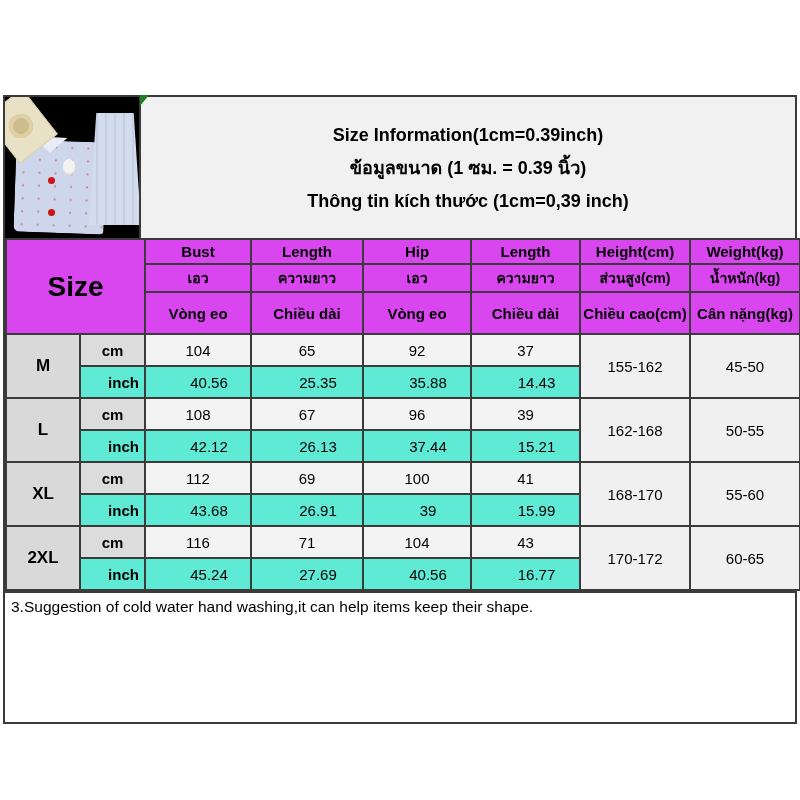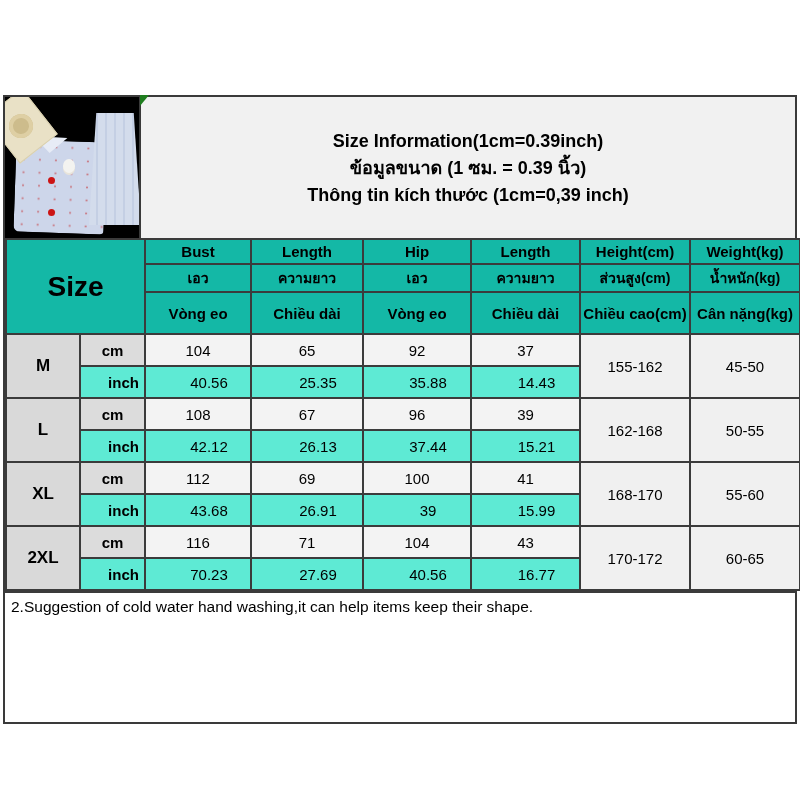--- a/index.html
+++ b/index.html
@@ -50,37 +50,37 @@
     background:#f3f3f0; box-shadow:0 2px 0 #e8e4da;
   }
   .photo .skirt {
     position:absolute; right:-2px; top:16px; width:52px; height:112px;
     background:repeating-linear-gradient(90deg,#d3dcec 0 7px,#c4cfe4 7px 9px);
     clip-path:polygon(14% 0,86% 0,100% 100%,0 100%);
   }
   .title-panel {
     flex:1; background:#f1f1f1; position:relative;
     display:flex; flex-direction:column; align-items:center; justify-content:center;
-    gap:3px;
+    gap:9px;
   }
   .green-mark {
     position:absolute; left:-1px; top:-2px; width:9px; height:11px;
     background:#1f7d1f; clip-path:polygon(0 0,100% 0,0 100%);
   }
   .title-line { font-weight:bold; font-size:18px; line-height:24px; text-align:center; }
   
   table.size-table {
     border-collapse:collapse; table-layout:fixed; width:794px;
     font-size:15px;
   }
   .size-table td {
     border:2px solid #3b3b3b; text-align:center; vertical-align:middle;
     overflow:hidden; white-space:nowrap; padding:0 1px;
   }
-  .size-table tr.hrow td { background:#14b8a6; font-weight:bold; }
+  .size-table tr.hrow td { background:#d946ef; font-weight:bold; }
   .size-table tr.hrow-en { height:25px; }
   .size-table tr.hrow-th { height:28px; font-size:14px; }
   .size-table tr.hrow-vi { height:42px; }
   .size-table td.corner { background:#d9d9d9; font-weight:bold; font-size:28px; }
   .size-table tr.drow { height:32px; }
   .size-table td.size-name { background:#d9d9d9; font-weight:bold; font-size:17px; }
   .size-table td.unit { font-weight:bold; }
   .size-table td.unit-cm { background:#dcdcdc; }
   .size-table td.val-cm { background:#f3f3f3; }
   .size-table td.unit-inch,.size-table td.val-inch { background:#5eead4;padding-left:23px; }
@@ -209,27 +209,27 @@
           <td class="unit unit-cm">cm</td>
           <td class="val-cm">116</td>
           <td class="val-cm">71</td>
           <td class="val-cm">104</td>
           <td class="val-cm">43</td>
           <td class="merged" rowspan="2">170-172</td>
           <td class="merged" rowspan="2">60-65</td>
         </tr>
         <tr class="drow">
           <td class="unit unit-inch">inch</td>
-          <td class="val-inch">70.23</td>
+          <td class="val-inch">45.24</td>
           <td class="val-inch">27.69</td>
           <td class="val-inch">40.56</td>
           <td class="val-inch">16.77</td>
         </tr>
       </tbody>
   </table>
 
   <div class="attention">
     <div id="attention-notes">
-        <div>2.Suggestion of cold water hand washing,it can help items keep their shape.</div>
+        <div>3.Suggestion of cold water hand washing,it can help items keep their shape.</div>
       </div>
   </div>
 
 </div>
 
 </body></html>

